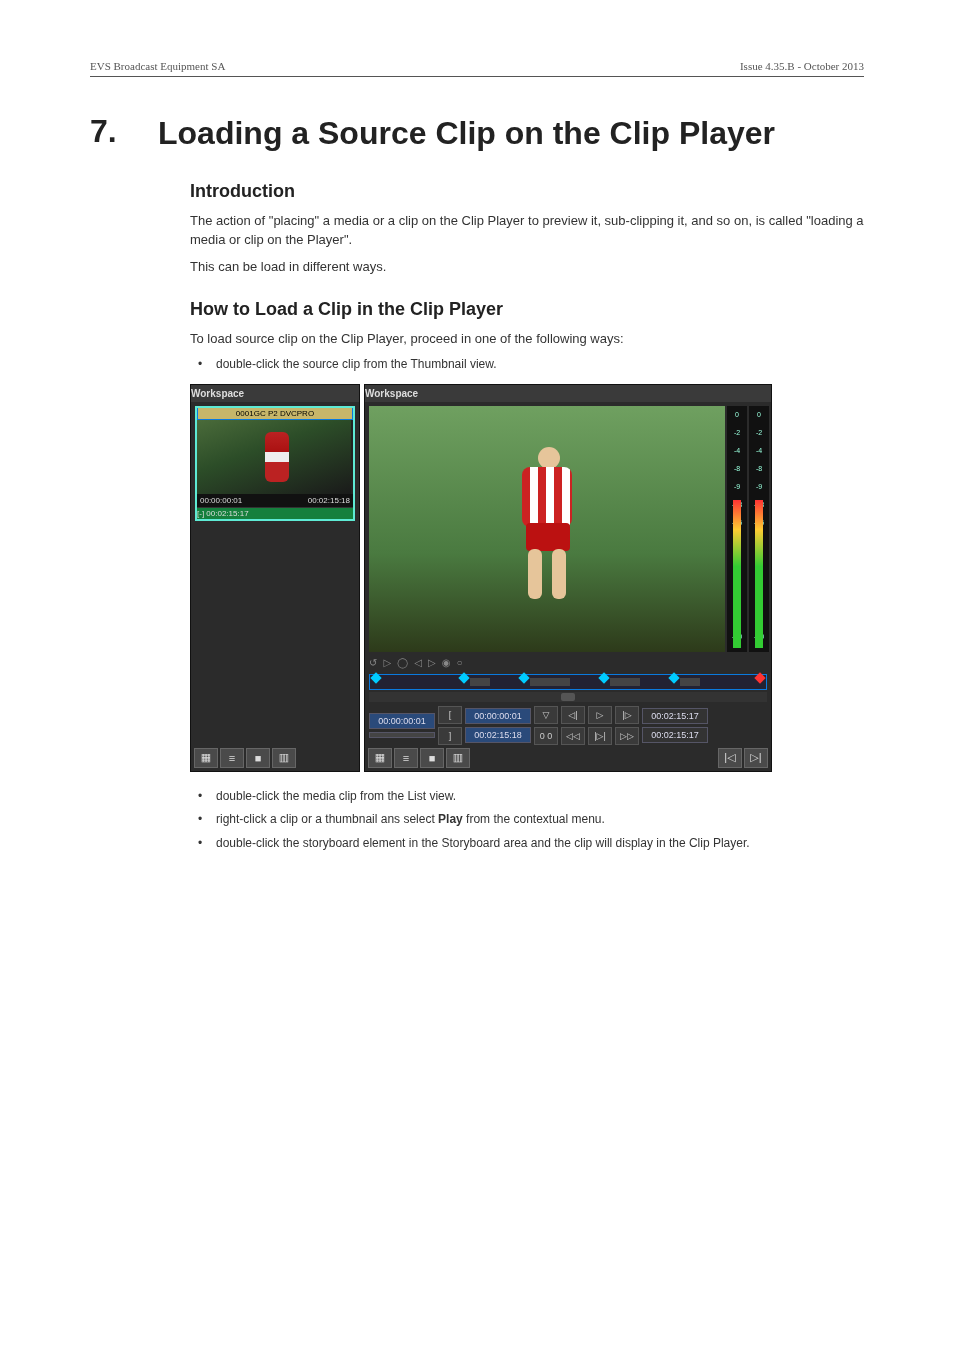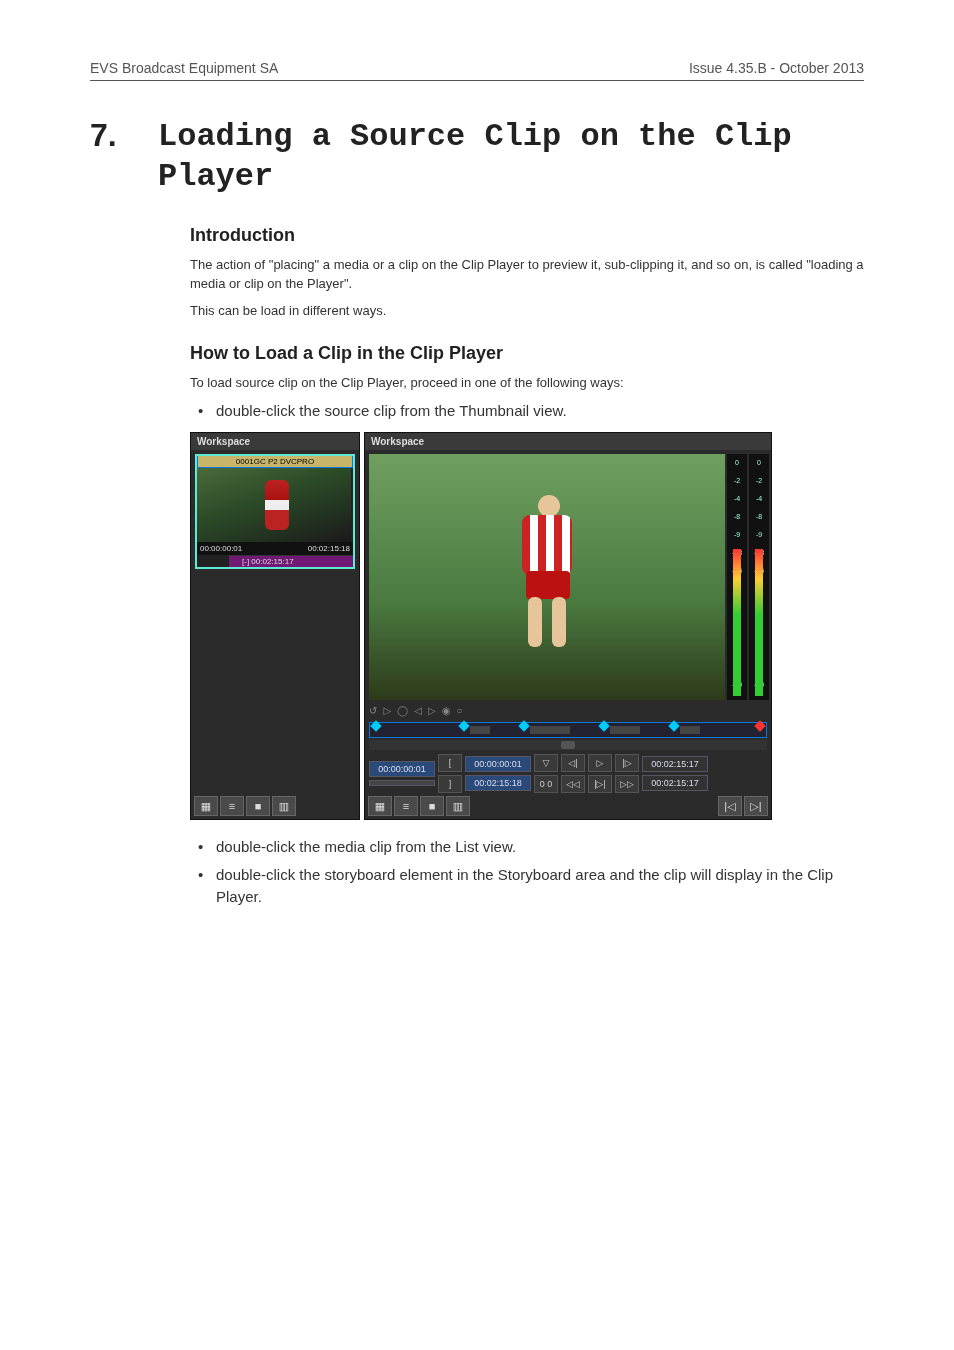--- a/index.html
+++ b/index.html
@@ -12,44 +12,44 @@
   }
   .page {
     padding: 60px 90px 40px 90px;
     box-sizing: border-box;
     min-height: 1350px;
     position: relative;
   }
   .header-row {
     display: flex;
     justify-content: space-between;
-    font-size: 14px;
+    font-size: 11px;
     color: #555;
     padding-bottom: 4px;
     border-bottom: 1px solid #555;
     margin-bottom: 36px;
+    font-family: Liberation Serif, serif;
   }
   .chapter-row {
     display: flex;
     align-items: flex-start;
     gap: 28px;
     margin-bottom: 28px;
   }
   .chapter-num {
     font-size: 32px;
     font-weight: bold;
     color: #222;
     min-width: 40px;
   }
   .chapter-title {
     font-size: 32px;
     font-weight: bold;
     color: #222;
     line-height: 1.25;
-    font-family: Liberation Mono, monospace;
   }
   .content {
     margin-left: 100px;
   }
   h3.section {
     font-size: 18px;
     font-weight: bold;
     margin: 22px 0 10px 0;
     color: #222;
   }
@@ -58,21 +58,21 @@
     line-height: 1.45;
     margin: 8px 0;
     color: #333;
   }
   ul.bullets {
     list-style: none;
     padding: 0;
     margin: 6px 0;
   }
   ul.bullets li {
-    font-size: 15px;
+    font-size: 12px;
     line-height: 1.45;
     padding-left: 26px;
     position: relative;
     margin: 6px 0;
   }
   ul.bullets li::before {
     content: "•";
     position: absolute;
     left: 8px;
     color: #333;
@@ -90,21 +90,21 @@
     font-size: 9px;
     display: flex;
     flex-direction: column;
   }
   .panel-left { width: 170px; height: 388px; }
   .panel-right { width: 408px; height: 388px; }
   .panel-title {
     background: #3a3a3a;
     color: #ddd;
     font-weight: bold;
-    padding: 3px 6px;
+    padding: 3px 0;
     font-size: 10px;
   }
   .thumb-card {
     margin: 4px;
     border: 2px solid #5eead4;
     background: #222;
   }
   .thumb-img {
     width: 154px;
     height: 74px;
@@ -115,21 +115,21 @@
   .thumb-player {
     position:absolute; left:68px; top:12px; width:24px; height:50px;
     background: linear-gradient(#b22,#a11 40%, #eee 40%, #eee 60%, #b22 60%);
     border-radius:6px;
   }
   .thumb-meta {
     background:#111; color:#ddd; font-size:8px; padding:2px 3px;
     display:flex; justify-content:space-between;
   }
   .thumb-meta2 {
-    background:#701a75; color:#ddd; font-size:8px; padding:1px 13px; border-top:1px solid #333;margin-left:32px;
+    background:#15803d; color:#ddd; font-size:8px; padding:1px 0; border-top:1px solid #333;
   }
   .thumb-caption {
     background:#c7b66a; color:#000; font-size:8px; padding:1px 3px; text-align:center;
     border:1px solid #0a7adf; border-top:none;
   }
   .panel-footer {
     margin-top:auto;
     display:flex;
     gap:2px;
     padding:3px;
@@ -378,20 +378,23 @@
           <div class="footer-group">
             <div class="fbtn">|◁</div>
             <div class="fbtn">▷|</div>
           </div>
         </div>
       </div>
     </div>
 
     <ul class="bullets">
       <li>double-click the media clip from the List view.</li>
+      <li>
+        <span>right-click a clip or a thumbnail ans select </span><strong class="inbold">Play</strong><span> from the contextual menu.</span>
+      </li>
     </ul>
 
 
     <ul class="bullets">
       <li>double-click the storyboard element in the Storyboard area and the clip will display in the Clip Player.</li>
     </ul>
   </div>
 
 </div>
 

